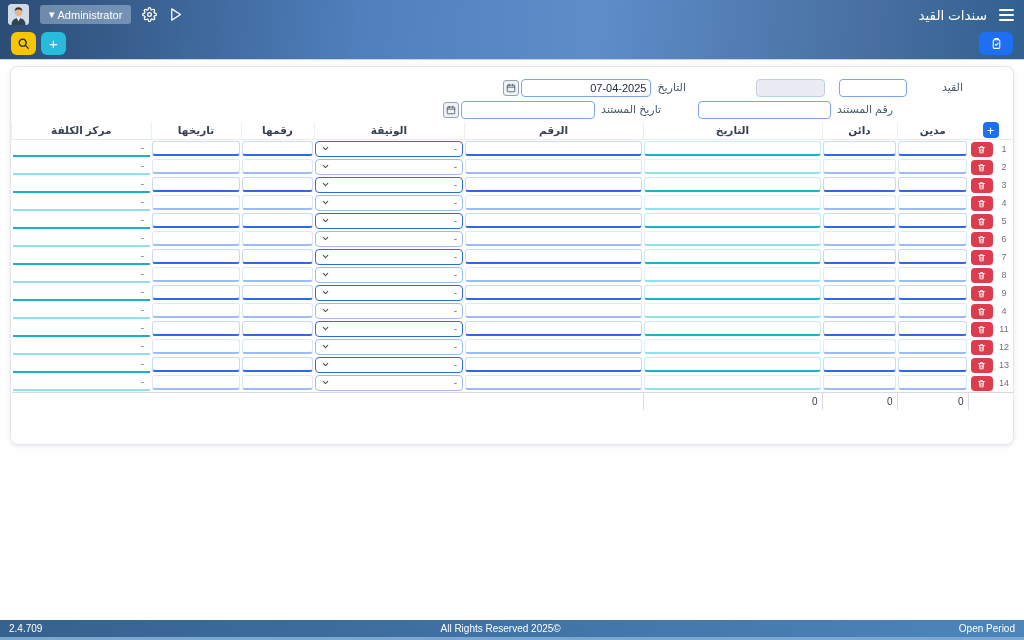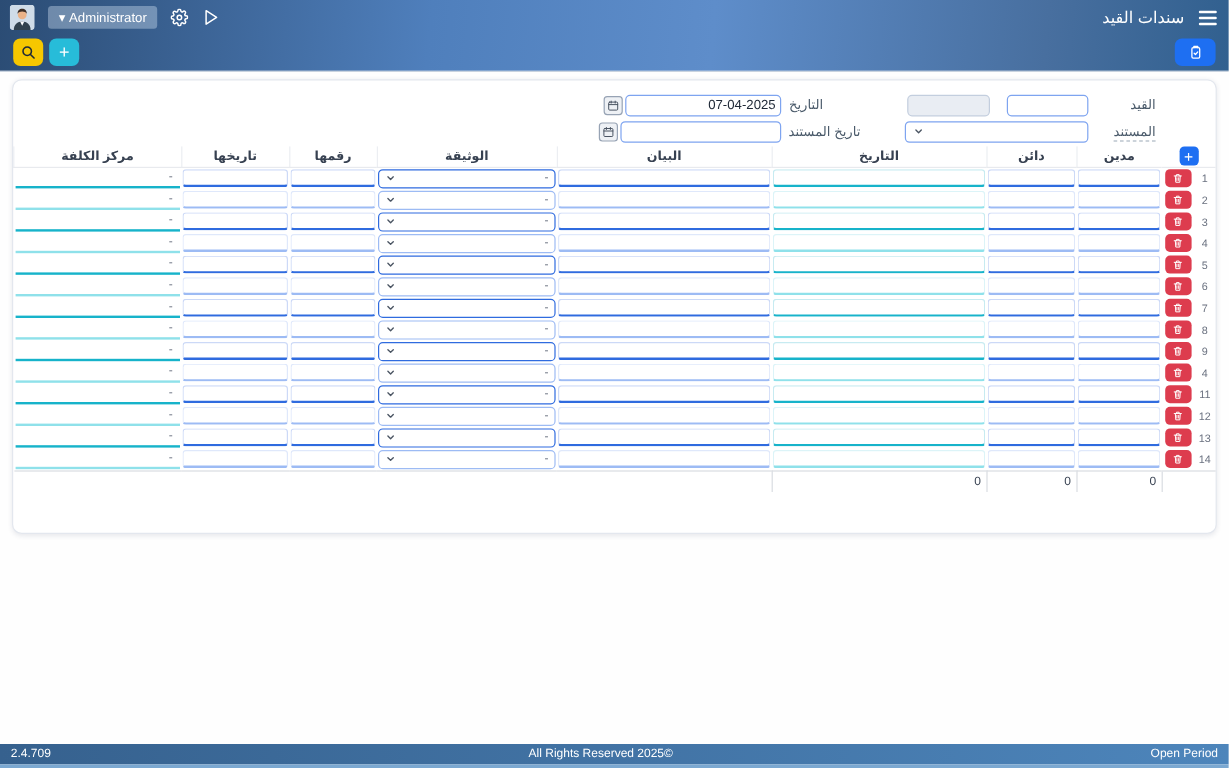--- a/index.html
+++ b/index.html
@@ -176,30 +176,23 @@
               <rect x="3" y="5" width="18" height="16" rx="2"></rect>
                 <line x1="3" y1="10" x2="21" y2="10"></line>
               <line x1="8" y1="3" x2="8" y2="7"></line>
                 <line x1="16" y1="3" x2="16" y2="7"></line>
             </svg>
           </button>
         </div>
       </div>
 
       <div class="f-row">
-        <div class="fg">
-          <label class="lbl-r"><span class="lbl-dash">المستند</span></label>
-          <div class="f-sel">
-            <span></span>
-            <span class="chev" style="display:flex">
-              <svg viewBox="0 0 24 24" fill="none" stroke="#4b5563" stroke-width="3" stroke-linecap="round" stroke-linejoin="round">
-                  <polyline points="6 9 12 15 18 9"></polyline>
-                </svg>
-            </span>
-          </div>
+        <div class="fg gap-b">
+          <label>رقم المستند</label>
+          <input class="f-inp w133" style="">
         </div>
         <div class="fg gap-c">
           <label>تاريخ المستند</label>
           <input class="f-inp w134" style="">
           <button class="cal-btn">
             <svg viewBox="0 0 24 24" fill="none" stroke="#4b5563" stroke-width="2" stroke-linecap="round">
               <rect x="3" y="5" width="18" height="16" rx="2"></rect>
                 <line x1="3" y1="10" x2="21" y2="10"></line>
               <line x1="8" y1="3" x2="8" y2="7"></line>
                 <line x1="16" y1="3" x2="16" y2="7"></line>
@@ -226,21 +219,21 @@
       <thead>
         <tr>
           <th colspan="2">
             <button class="addrow-btn">
                 <span>+</span>
               </button>
           </th>
           <th>مدين</th>
           <th>دائن</th>
           <th>التاريخ</th>
-          <th>البيان</th>
+          <th>الرقم</th>
           <th>الوثيقة</th>
           <th>رقمها</th>
           <th>تاريخها</th>
           <th>مركز الكلفة</th>
         </tr>
       </thead>
       <tbody>
   <tr>
     <td class="c-num"><span>1</span></td>
     <td>

